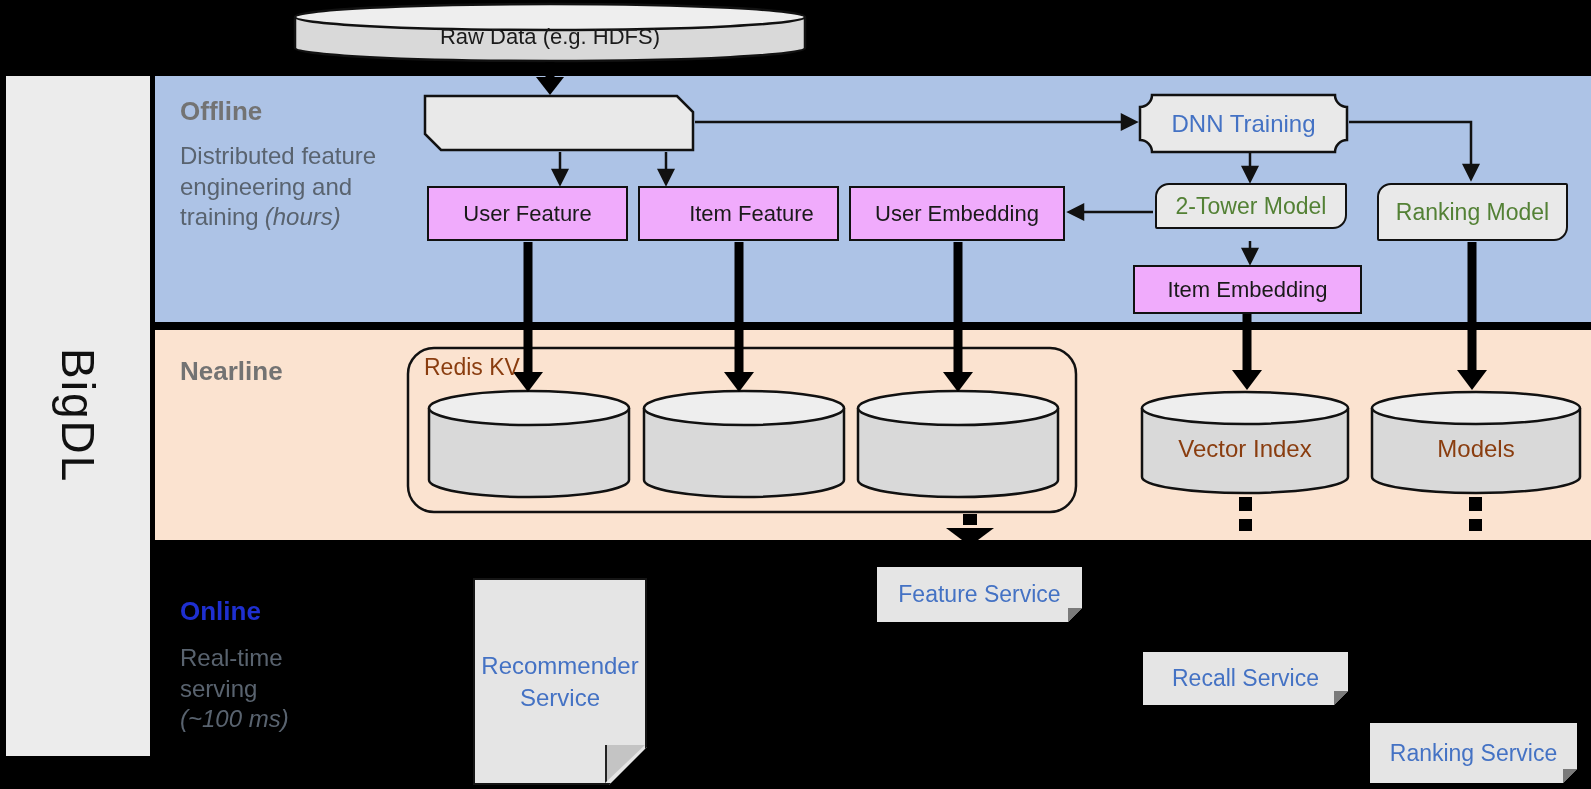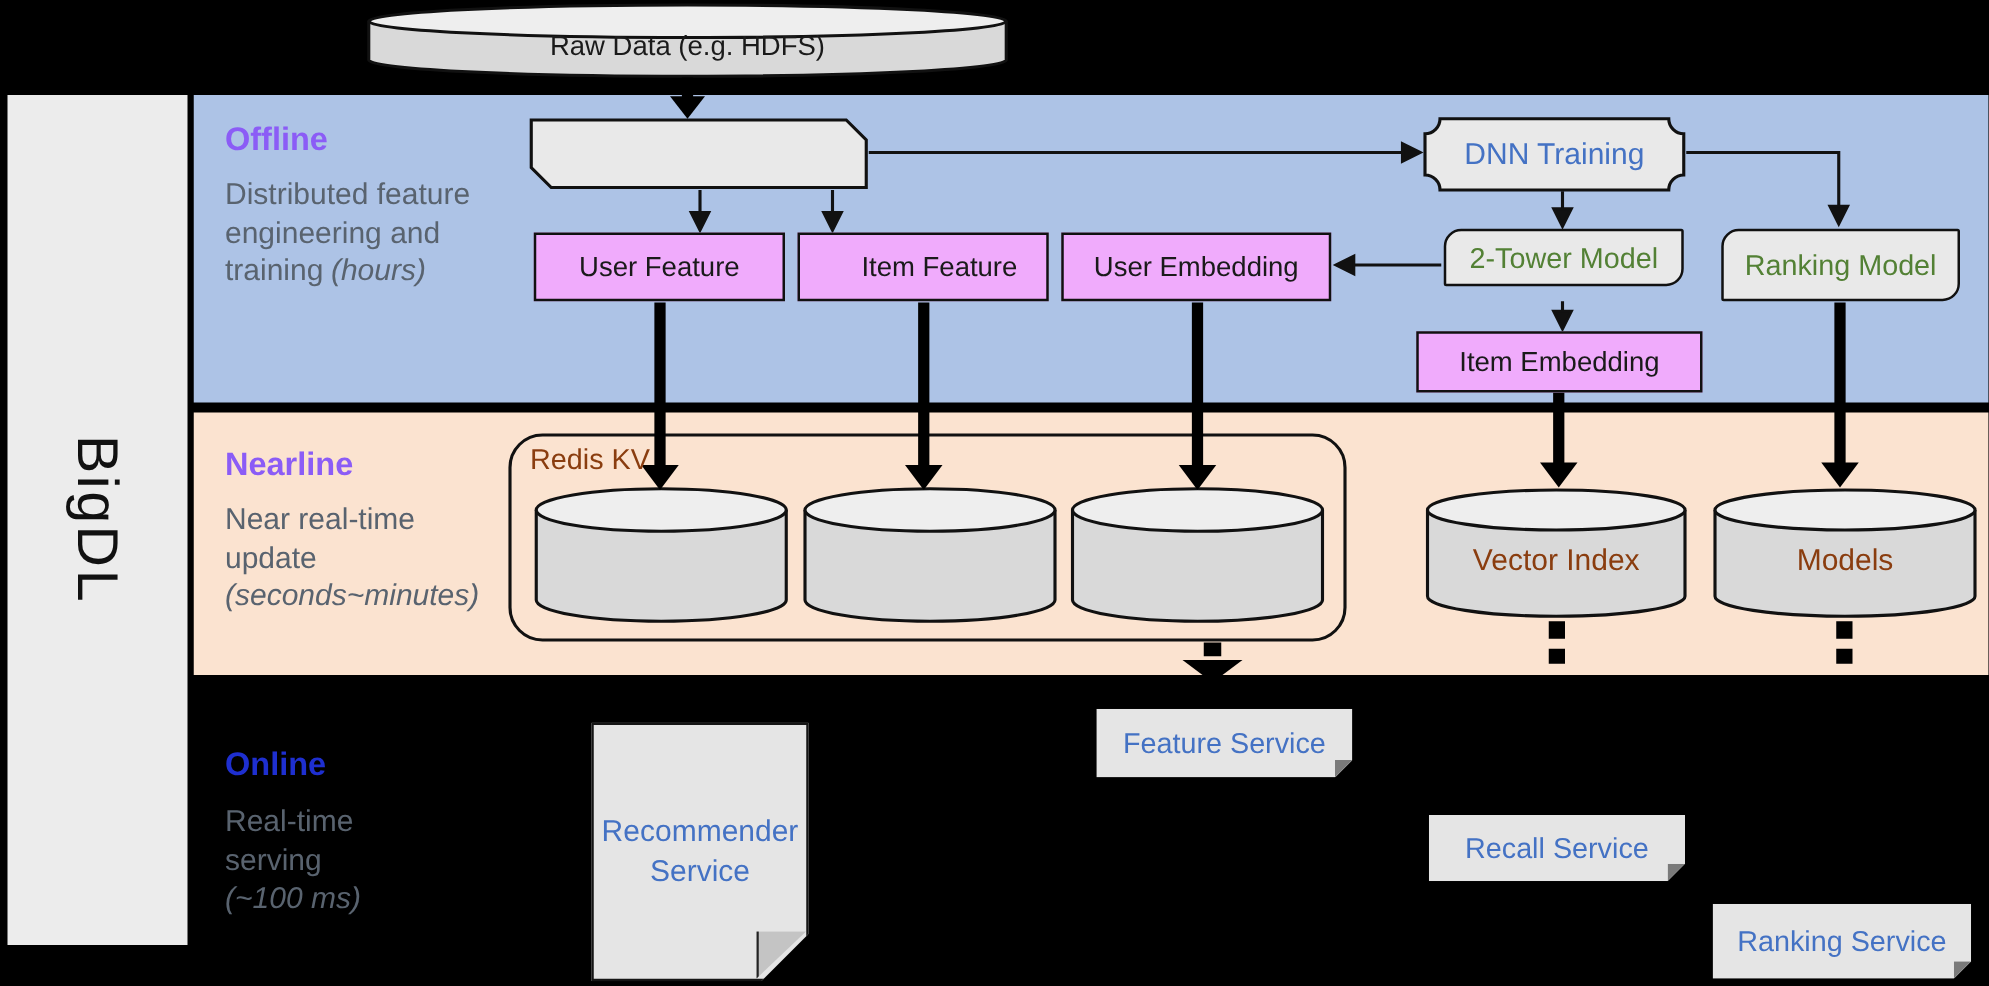--- a/index.html
+++ b/index.html
@@ -6,21 +6,21 @@
   .canvas{position:relative;width:1591px;height:789px;background:#000;overflow:hidden;
           font-family:"Liberation Sans", sans-serif;}
   .abs{position:absolute;}
   
   .band-blue{left:155px;top:76px;width:1436px;height:246px;background:#adc3e6;}
   .band-peach{left:155px;top:330px;width:1436px;height:210px;background:#fbe3d0;}
   .bigdl-panel{left:6px;top:76px;width:144px;height:680px;background:#ececec;
                display:flex;align-items:center;justify-content:center;}
   .bigdl-text{writing-mode:vertical-rl;font-size:46px;color:#111;letter-spacing:2px;}
   
-  .sec-title{font-size:26px;font-weight:600;color:#8b5cf6;}
+  .sec-title{font-size:26px;font-weight:600;color:#737373;}
   .sec-title.online{color:#1e2fd0;}
   .sec-desc{font-size:24px;color:#59636f;line-height:1.28;}
   .sec-desc .it{font-style:italic;}
   .sec-desc .it.inline{margin-left:6px;}
   .sec-desc .it.block{display:block;}
   
   .node{display:flex;align-items:center;justify-content:center;text-align:center;box-sizing:border-box;}
   .gray-box{background:#f0abfc;border:2.5px solid #111;color:#1a1a1a;font-size:22px;}
   .round-box{background:#e9e9e9;border:2.5px solid #111;border-radius:14px 2px 14px 2px;
              color:#538135;font-size:23px;}
@@ -162,23 +162,20 @@
   </svg>
 
   <div class="abs lbl" style="left:295px;top:20px;width:510px;height:34px;font-size:22px;color:#1a1a1a;">Raw Data (e.g. HDFS)</div>
 
   <div class="abs sec-title" style="left:180px;top:96px;">Offline</div>
   <div class="abs sec-desc" style="left:180px;top:141px;width:205px;">
     <span>Distributed feature engineering and training</span><span class="it inline">(hours)</span>
   </div>
 
   <div class="abs sec-title" style="left:180px;top:356px;">Nearline</div>
-  <div class="abs sec-desc" style="left:180px;top:401px;width:230px;">
-    <span>Near real-time update</span><span class="it block">(seconds~minutes)</span>
-  </div>
 
   <div class="abs sec-title online" style="left:180px;top:596px;">Online</div>
   <div class="abs sec-desc" style="left:180px;top:643px;width:135px;">
     <span>Real-time serving</span><span class="it block">(~100 ms)</span>
   </div>
 
   <div class="abs lbl label-blue" style="left:1140px;top:95px;width:207px;height:57px;font-size:24px;">DNN Training</div>
 
   <div class="abs node gray-box" style="left:427px;top:186px;width:201px;height:55px;">User Feature</div>
   <div class="abs node gray-box" style="left:638px;top:186px;width:201px;height:55px;padding-left:26px;">Item Feature</div>

